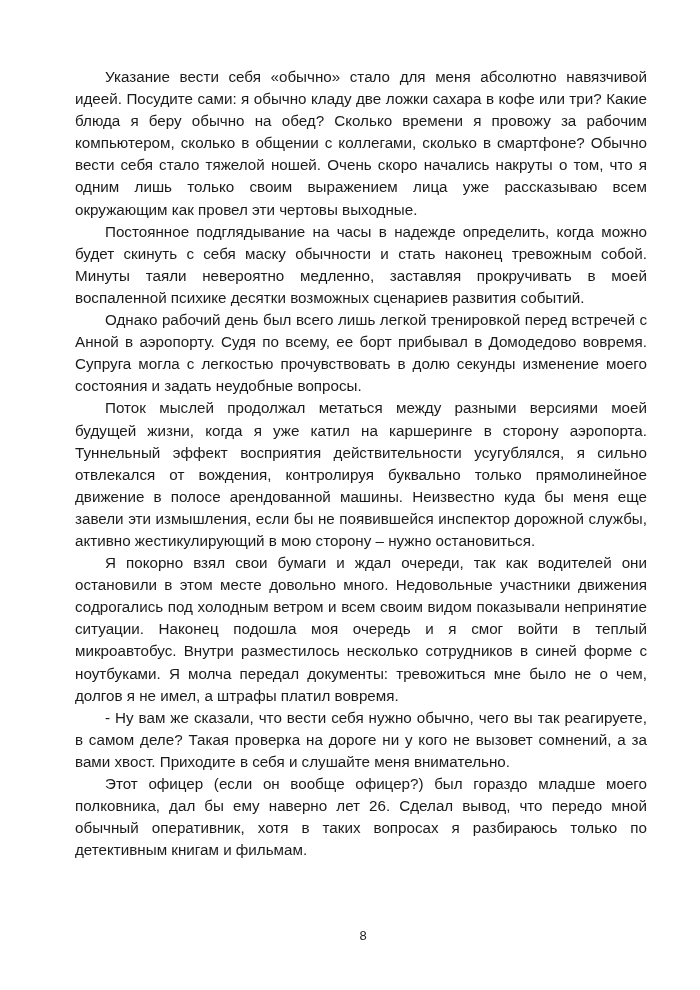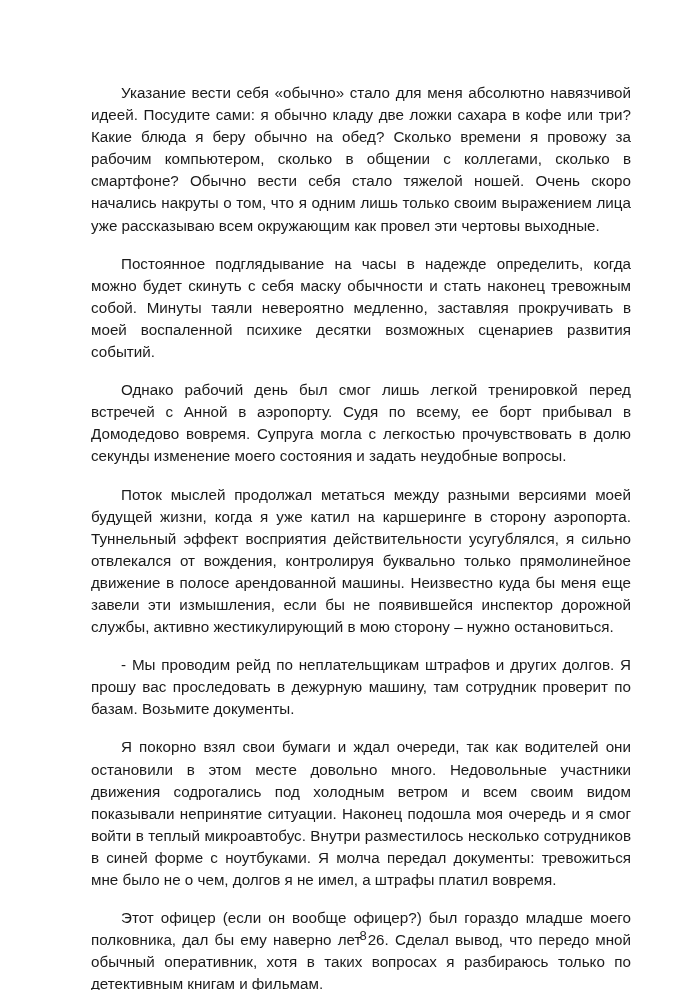--- a/index.html
+++ b/index.html
@@ -8,21 +8,21 @@
     position: absolute;
     left: 75px;
     top: 66px;
     width: 572px;
     font-family: "Liberation Sans", "DejaVu Sans", sans-serif;
     font-size: 15.2px;
     line-height: 22.1px;
     color: #1a1a1a;
   }
   .page p {
-    margin: 16px;
+    margin: 0;
     text-indent: 30px;
     text-align: justify;
     hyphens: none;
   }
   .page-number {
     position: absolute;
     left: 0;
     width: 726px;
     top: 928px;
     text-align: center;
@@ -30,20 +30,20 @@
     font-size: 13px;
     color: #222;
   }
 </style>
 </head>
 <body>
 
 <div class="page">
   <p>Указание вести себя «обычно» стало для меня абсолютно навязчивой идеей. Посудите сами: я обычно кладу две ложки сахара в кофе или три? Какие блюда я беру обычно на обед? Сколько времени я провожу за рабочим компьютером, сколько в общении с коллегами, сколько в смартфоне? Обычно вести себя стало тяжелой ношей. Очень скоро начались накруты о том, что я одним лишь только своим выражением лица уже рассказываю всем окружающим как провел эти чертовы выходные.</p>
   <p>Постоянное подглядывание на часы в надежде определить, когда можно будет скинуть с себя маску обычности и стать наконец тревожным собой. Минуты таяли невероятно медленно, заставляя прокручивать в моей воспаленной психике десятки возможных сценариев развития событий.</p>
-  <p>Однако рабочий день был смог лишь легкой тренировкой перед встречей с Анной в аэропорту. Судя по всему, ее борт прибывал в Домодедово вовремя. Супруга могла с легкостью прочувствовать в долю секунды изменение моего состояния и задать неудобные вопросы.</p>
+  <p>Однако рабочий день был всего лишь легкой тренировкой перед встречей с Анной в аэропорту. Судя по всему, ее борт прибывал в Домодедово вовремя. Супруга могла с легкостью прочувствовать в долю секунды изменение моего состояния и задать неудобные вопросы.</p>
   <p>Поток мыслей продолжал метаться между разными версиями моей будущей жизни, когда я уже катил на каршеринге в сторону аэропорта. Туннельный эффект восприятия действительности усугублялся, я сильно отвлекался от вождения, контролируя буквально только прямолинейное движение в полосе арендованной машины. Неизвестно куда бы меня еще завели эти измышления, если бы не появившейся инспектор дорожной службы, активно жестикулирующий в мою сторону – нужно остановиться.</p>
-  <p>- Мы проводим рейд по неплательщикам штрафов и других долгов. Я прошу вас проследовать в дежурную машину, там сотрудник проверит по базам. Возьмите документы.</p>
   <p>Я покорно взял свои бумаги и ждал очереди, так как водителей они остановили в этом месте довольно много. Недовольные участники движения содрогались под холодным ветром и всем своим видом показывали непринятие ситуации. Наконец подошла моя очередь и я смог войти в теплый микроавтобус. Внутри разместилось несколько сотрудников в синей форме с ноутбуками. Я молча передал документы: тревожиться мне было не о чем, долгов я не имел, а штрафы платил вовремя.</p>
+  <p>- Ну вам же сказали, что вести себя нужно обычно, чего вы так реагируете, в самом деле? Такая проверка на дороге ни у кого не вызовет сомнений, а за вами хвост. Приходите в себя и слушайте меня внимательно.</p>
   <p>Этот офицер (если он вообще офицер?) был гораздо младше моего полковника, дал бы ему наверно лет 26. Сделал вывод, что передо мной обычный оперативник, хотя в таких вопросах я разбираюсь только по детективным книгам и фильмам.</p>
 </div>
 
 <div class="page-number">8</div>
 
 </body></html>

